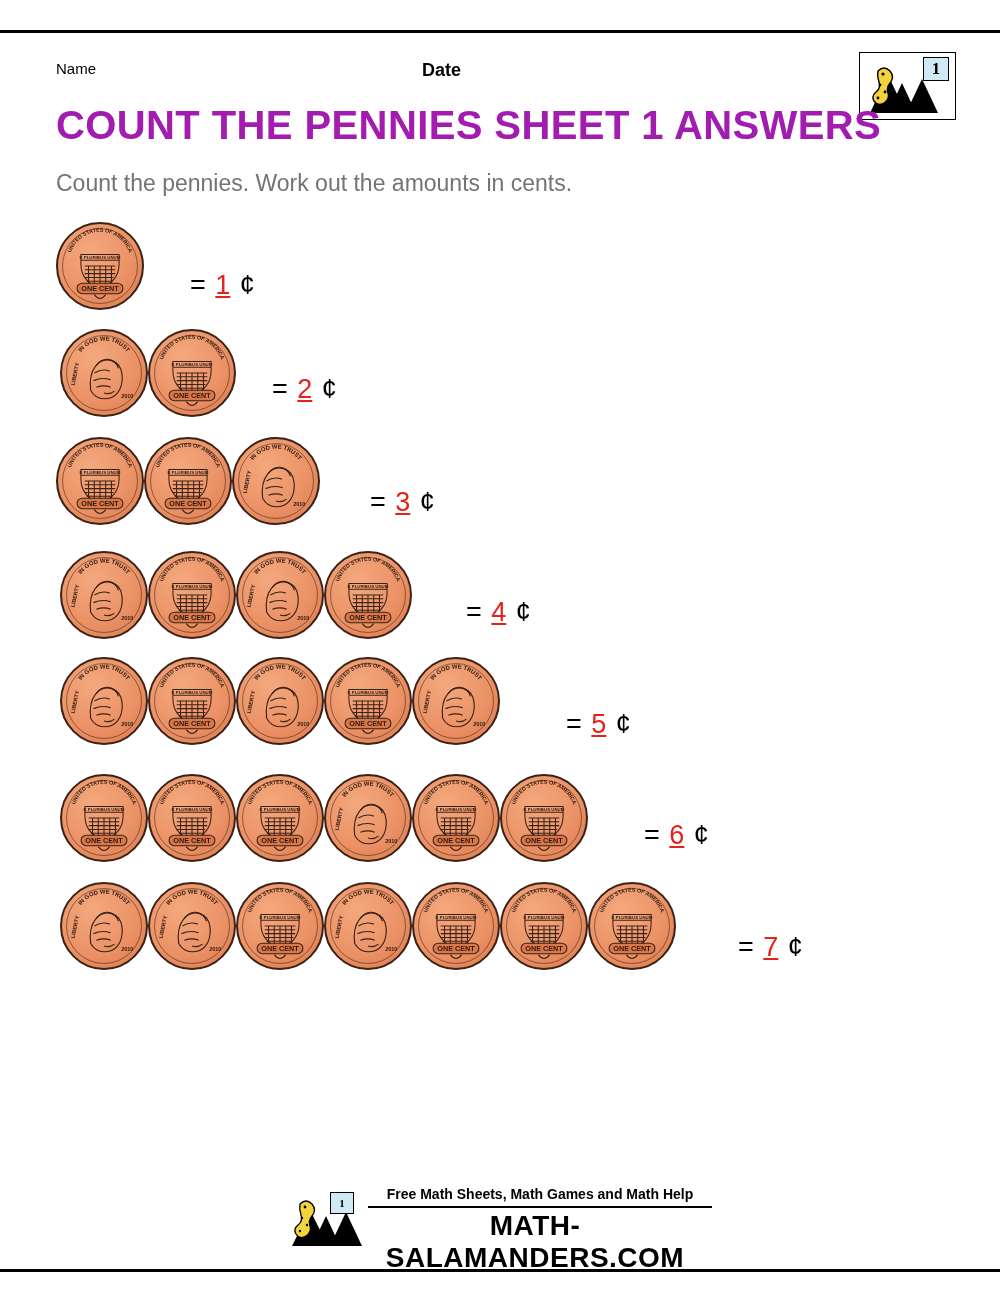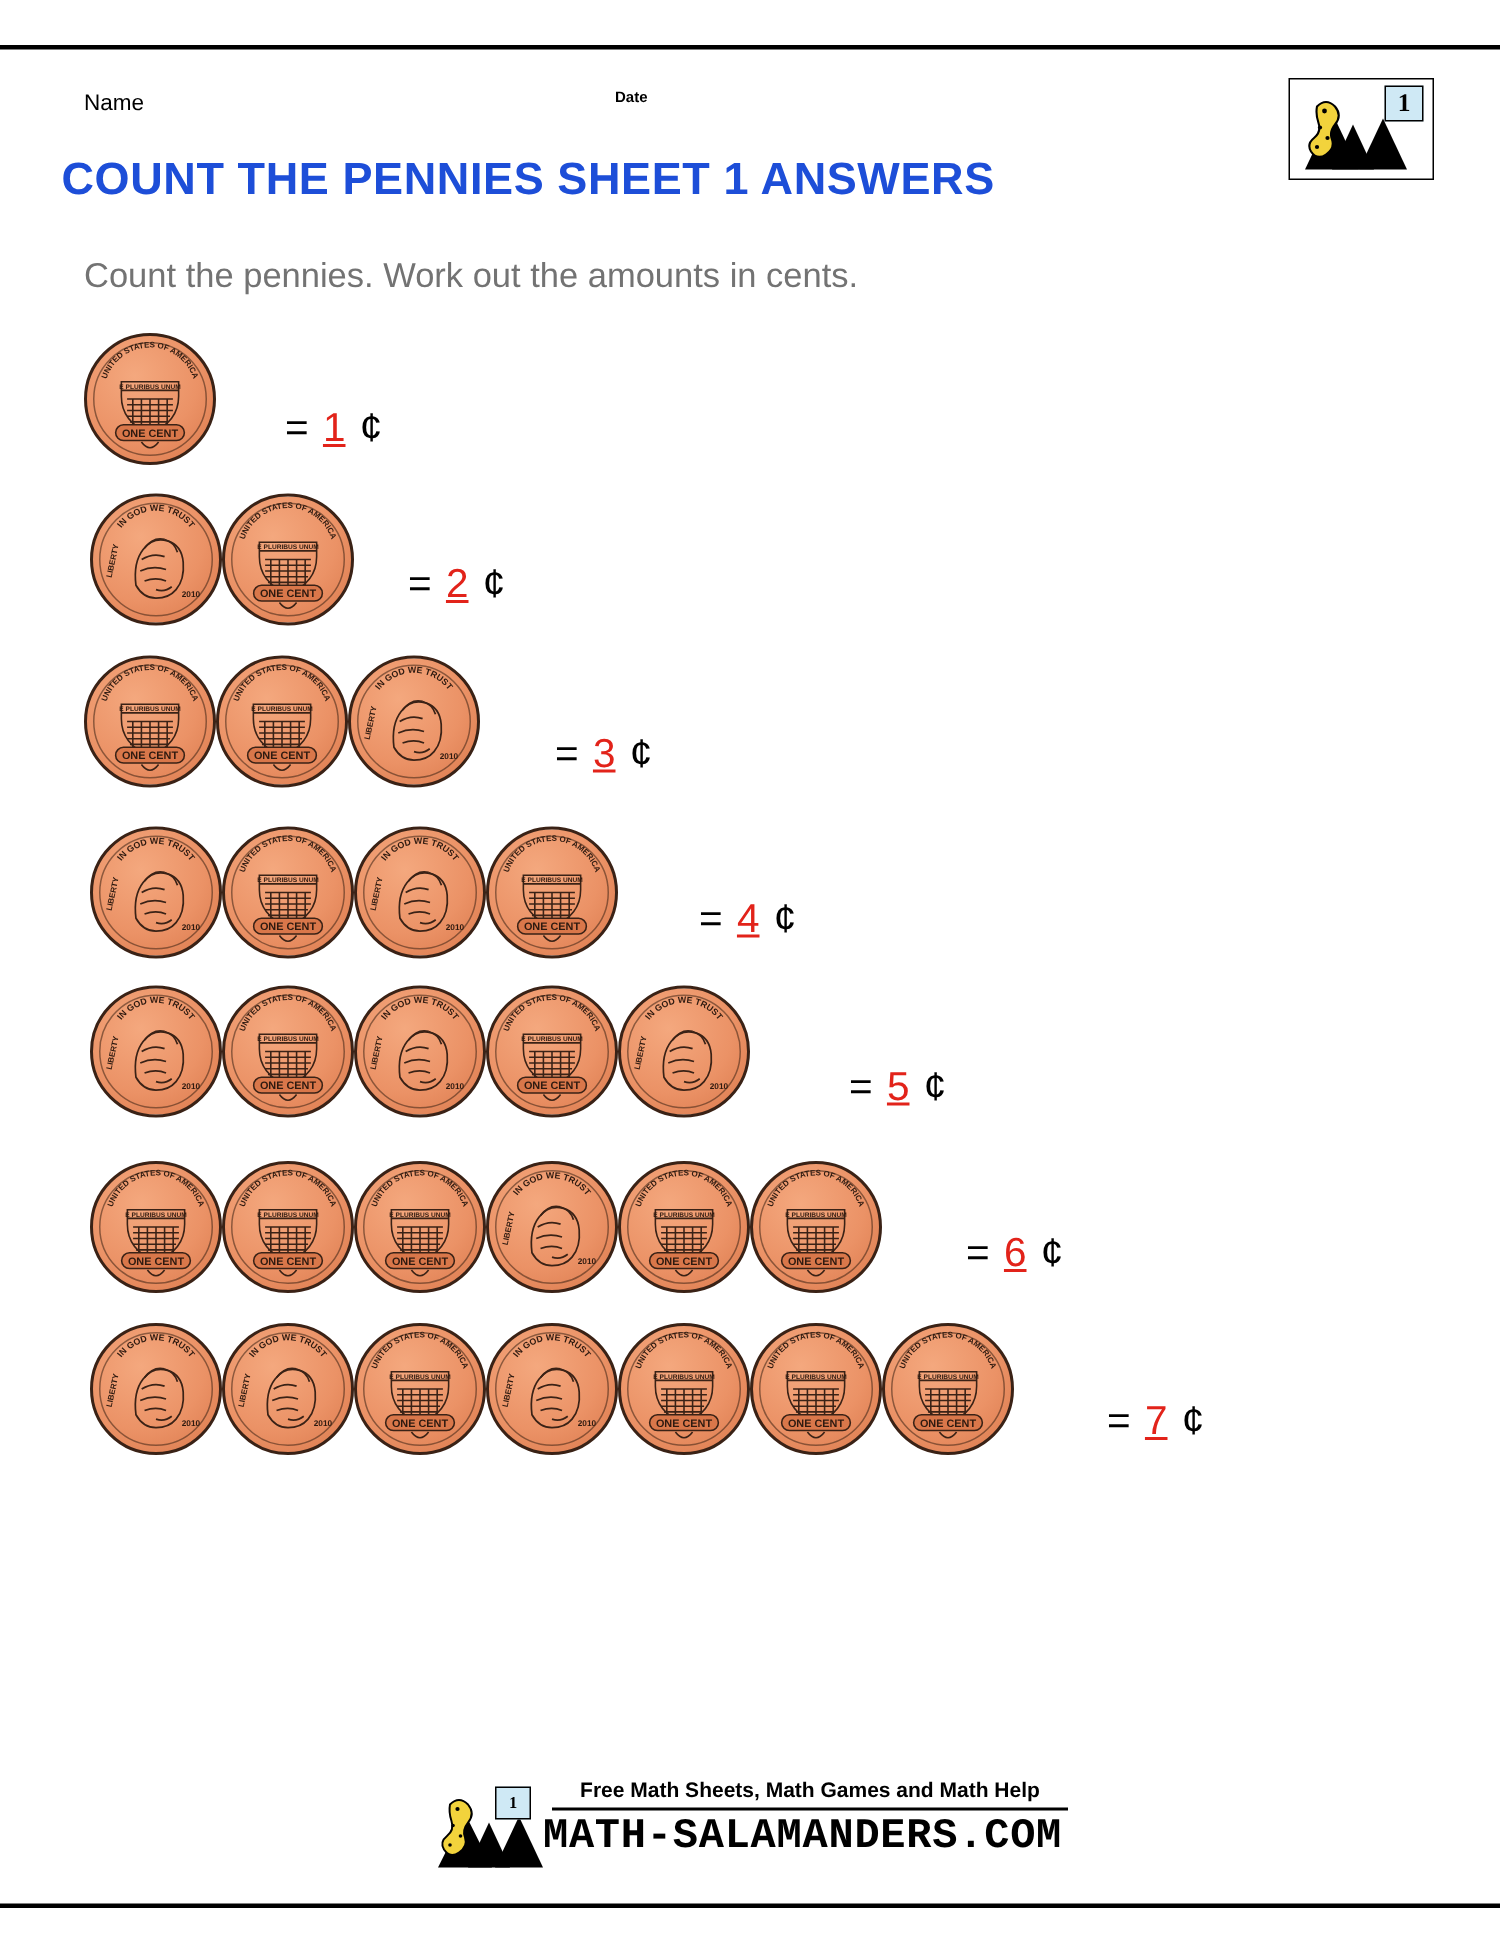--- a/index.html
+++ b/index.html
@@ -39,23 +39,23 @@
   }
   .name-label {
     position: absolute;
     left: 56px;
     top: 60px;
     font-size: 15px;
     font-weight: normal;
   }
   .date-label {
     position: absolute;
-    left: 410px;
+    left: 422px;
     top: 60px;
-    font-size: 10px;
+    font-size: 18px;
     font-weight: bold;
   }
   .logo-box {
     position: absolute;
     right: 44px;
     top: 52px;
     width: 95px;
     height: 66px;
     border: 1px solid #000;
     background: #fff;
@@ -76,27 +76,27 @@
   }
   .sal-mark {
     position: absolute;
     left: 8px;
     bottom: 2px;
     width: 78px;
     height: 52px;
   }
   h1.title {
     position: absolute;
-    left: 41px;
+    left: 56px;
     top: 103px;
     margin: 0;
-    font-size: 30px;
+    font-size: 40px;
     letter-spacing: 0.4px;
     font-weight: bold;
-    color: #1d4ed8;
+    color: #a21caf;
   }
   .subtitle {
     position: absolute;
     left: 56px;
     top: 170px;
     font-size: 23px;
     color: #737373;
   }
   .rows {
     position: absolute;
@@ -175,21 +175,21 @@
     height: 2px;
     background: #000;
   }
   .footer-url {
     position: absolute;
     left: 60px;
     top: 24px;
     width: 370px;
     font-size: 28px;
     font-weight: bold;
-    font-family: Liberation Mono, monospace;
+    font-family: Liberation Sans, sans-serif;
     letter-spacing: 0.5px;
     text-align: center;
   }
   .footer-sal {
     position: absolute;
     left: 0;
     top: 10px;
     width: 80px;
     height: 54px;
   }

